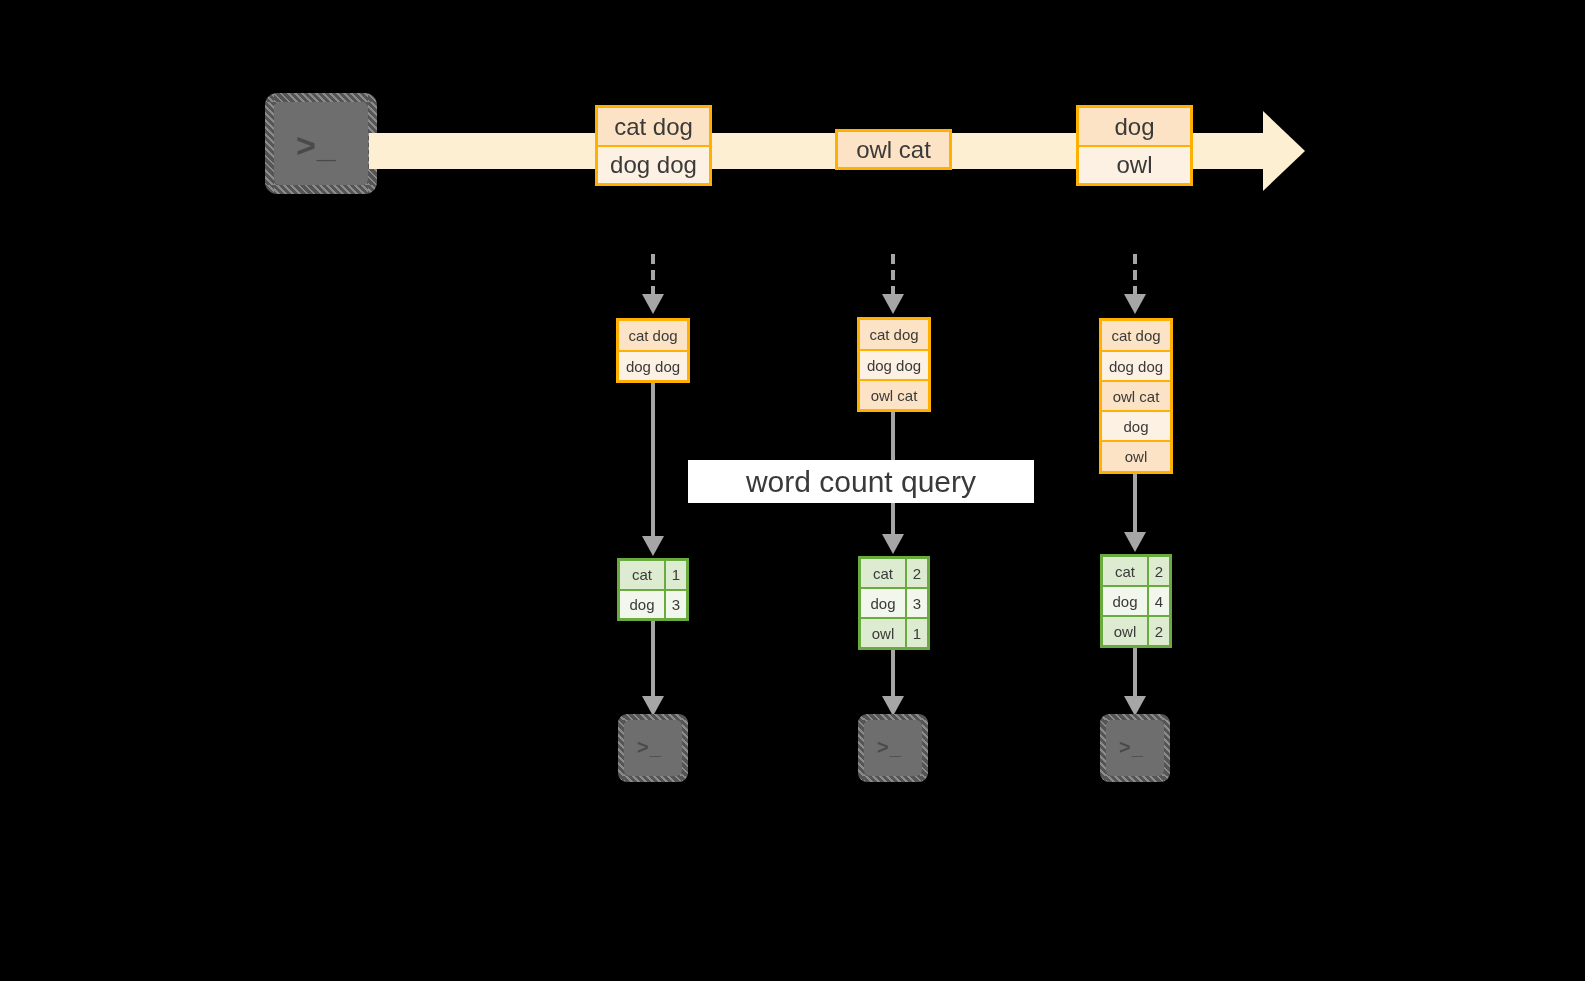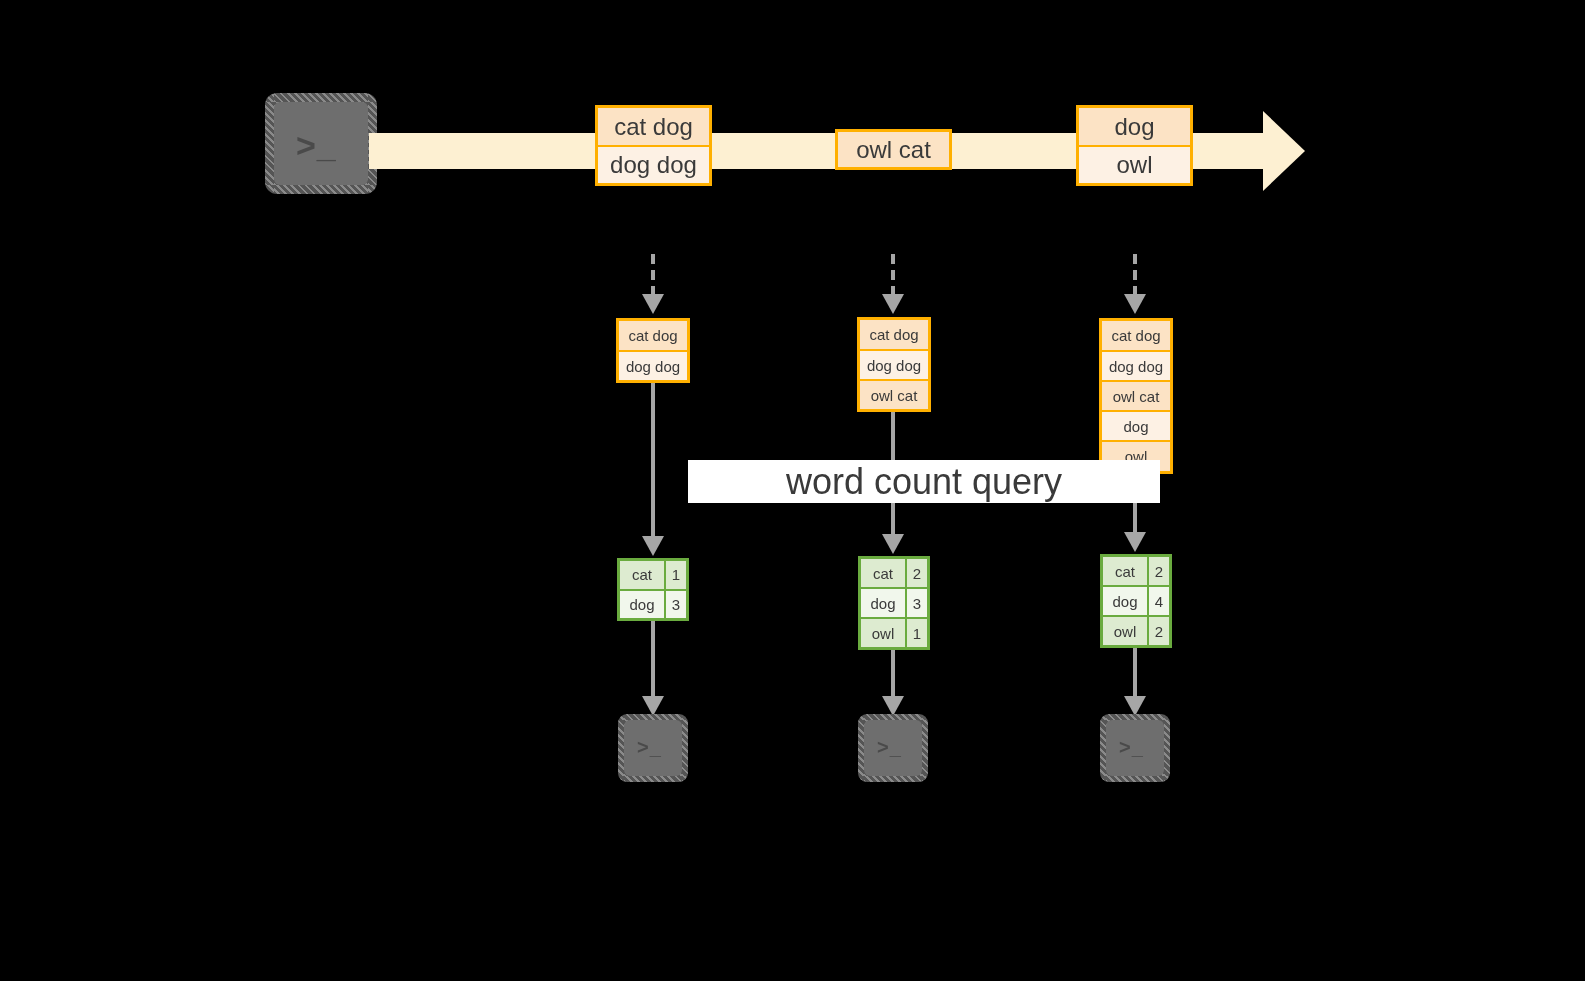--- a/index.html
+++ b/index.html
@@ -269,15 +269,15 @@
   </div>
 
   <div class="vline" style="left:1133px; top:648px; height:51px;"></div>
   <div class="vhead" style="left:1124px; top:696px;"></div>
 
   <div class="terminal" style="left:1100px; top:714px; width:70px; height:68px; border-width:6px; border-radius:9px;">
     <div class="terminal-inner"></div>
     <div class="terminal-glyph" style="left:13px; top:17px; font-size:20px;">&gt;_</div>
   </div>
 
-  <div class="banner" style="left:688px; top:460px; width:472px; height:43px; font-size:36px;">word count query</div>
+  <div class="banner" style="left:688px; top:460px; width:346px; height:43px; font-size:30px;">word count query</div>
 
 </div>
 
 </body></html>

